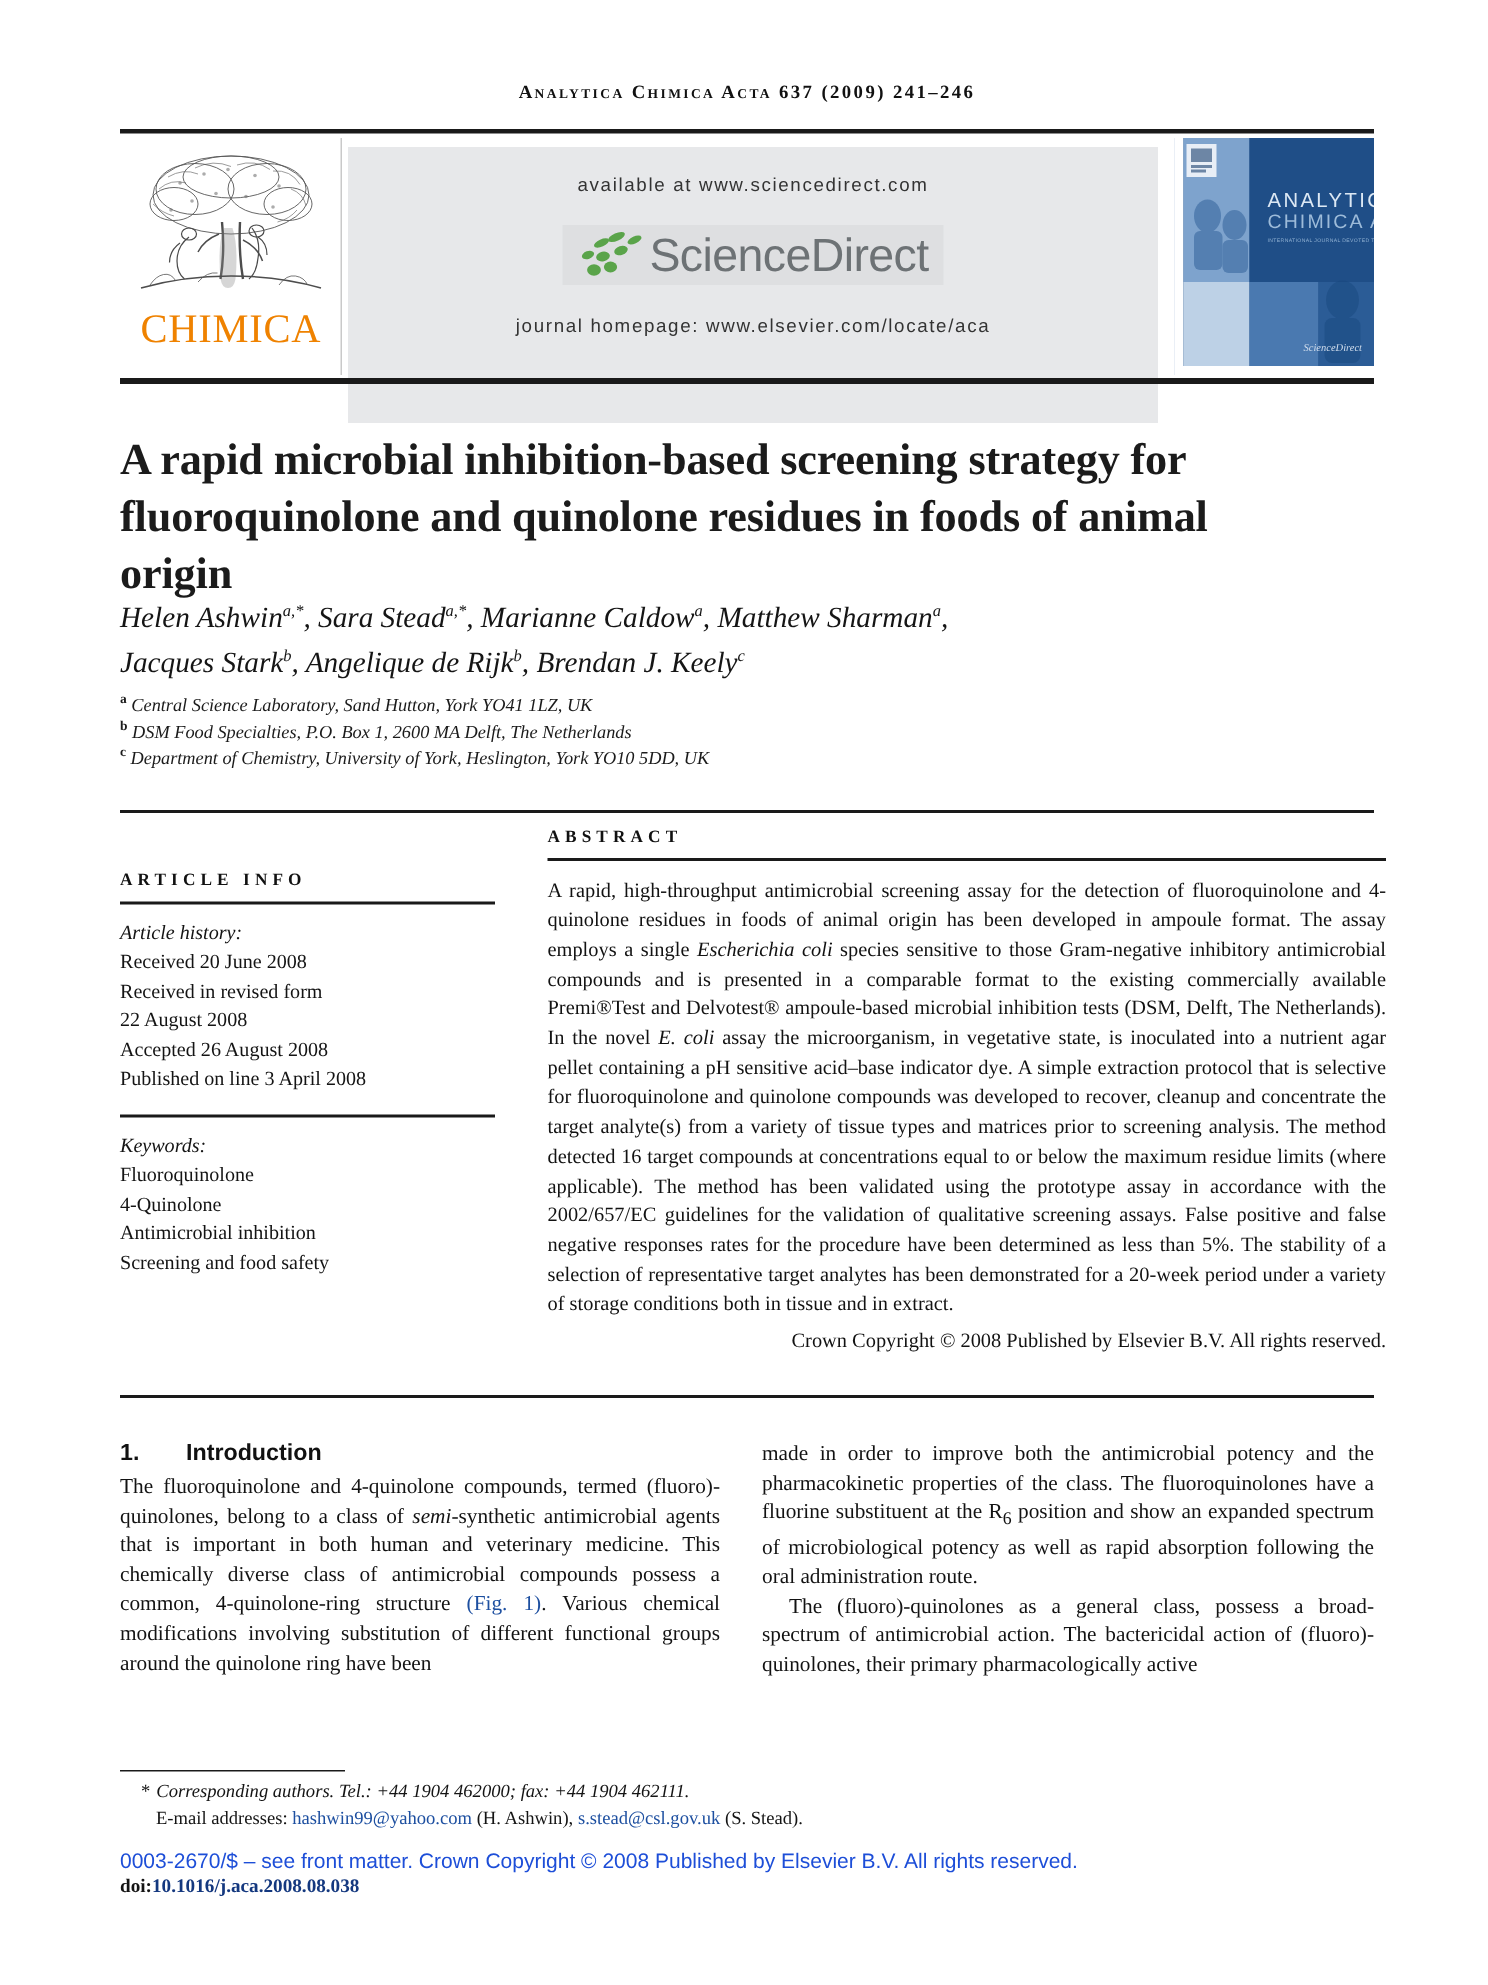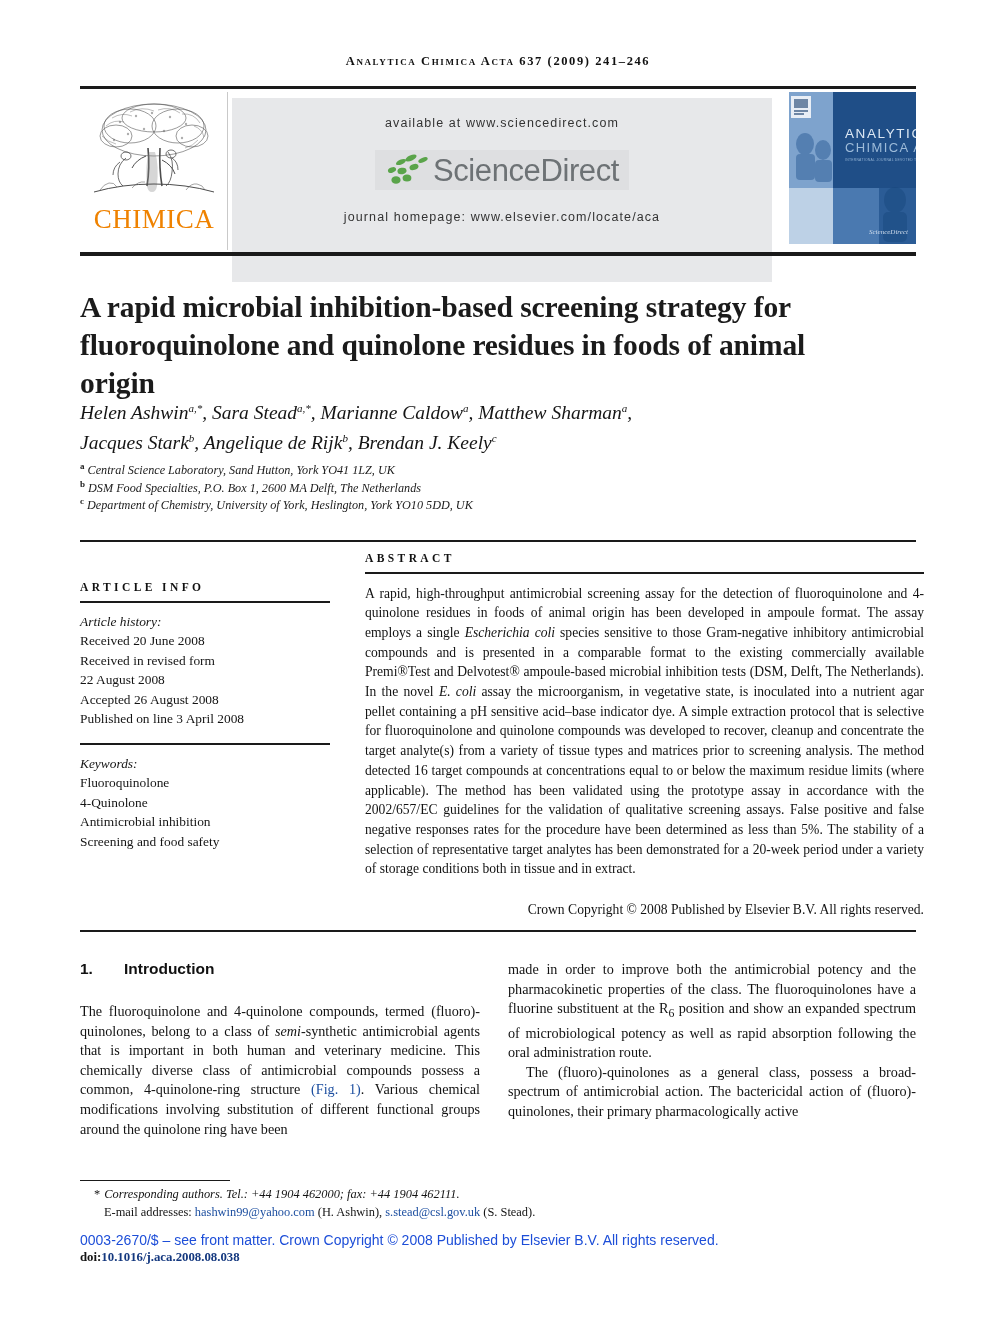--- a/index.html
+++ b/index.html
@@ -254,21 +254,21 @@
     margin-top: 10px;
     font-family: "Liberation Serif", serif;
     font-size: 13.6px;
     line-height: 19.7px;
     text-align: justify;
     color: #121212;
     hyphens: auto;
   }
   .abstract-text i { font-style: italic; }
   .copyline {
-    margin-top: 21px;
+    margin-top: 5px;
     font-family: "Liberation Serif", serif;
     font-size: 13.6px;
     line-height: 19.7px;
     text-align: right;
     color: #121212;
   }
 
   .rule-abs-bottom {
     position: absolute;
     left: 80px; top: 930px;
@@ -286,21 +286,21 @@
   .col-right {
     position: absolute;
     left: 508px; top: 960px;
     width: 408px;
   }
   .sec-head {
     font-family: "Liberation Sans", sans-serif;
     font-weight: 700;
     font-size: 15.5px;
     color: #111;
-    margin-bottom: 24px;
+    margin-bottom: 4px;
   }
   .sec-head .num {
     display: inline-block;
     width: 44px;
   }
   .para {
     font-family: "Liberation Serif", serif;
     font-size: 14.2px;
     line-height: 19.6px;
     text-align: justify;

